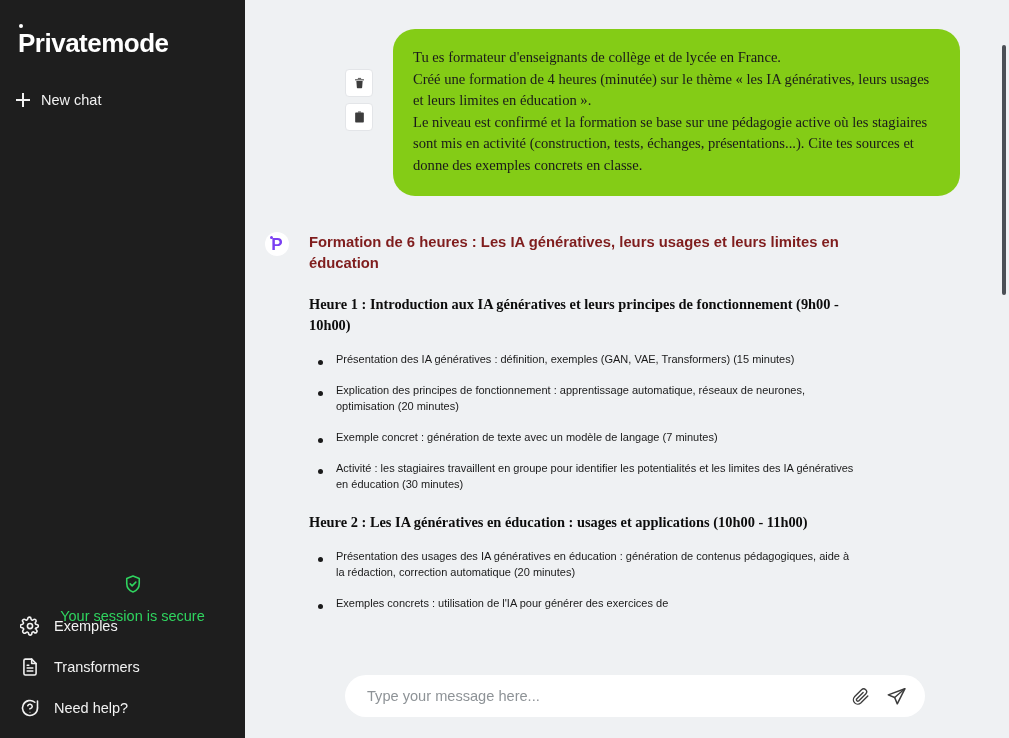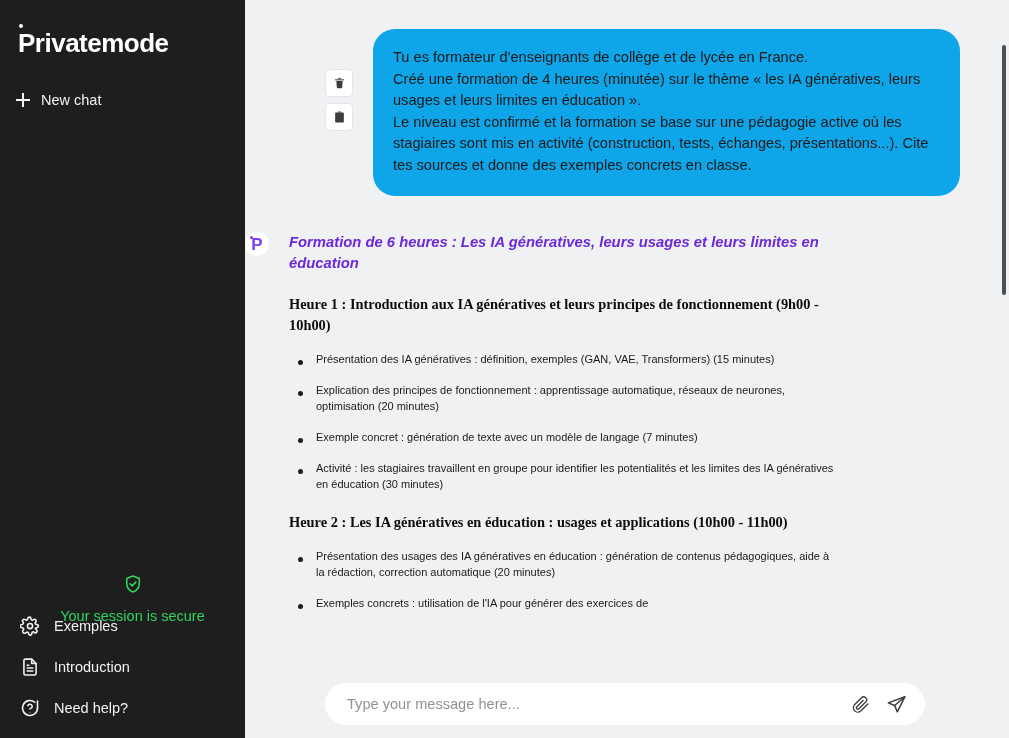--- a/index.html
+++ b/index.html
@@ -2,21 +2,21 @@
 <html><head>
 <meta charset="utf-8">
 <style>
   * { box-sizing: border-box; margin: 0; padding: 0; }
   html, body {
     width: 1009px; height: 738px;
     font-family: "Liberation Sans", sans-serif;
     overflow: hidden;
     background: #eff1f3;
   }
-  .app { display: flex; width: 1009px; height: 738px; position: relative; }
+  .app { display: flex; width: 1009px; height: 738px; position: relative; gap: 20px; }
 
   
   .sidebar {
     width: 245px; height: 738px; flex: 0 0 245px;
     background: #1e1e1e;
     display: flex; flex-direction: column;
     position: relative;
   }
   .brand {
     color: #ffffff;
@@ -95,25 +95,26 @@
   .act-btn {
     width: 28px; height: 28px;
     background: #ffffff;
     border: 1px solid #e3e5e8;
     border-radius: 4px;
     display: flex; align-items: center; justify-content: center;
     cursor: pointer;
   }
   .act-btn svg { display: block; }
   .user-bubble {
-    background: #0ea5e9;
+    background: #84cc16;
     border-radius: 22px;
     padding: 18px 19px 20px 20px;
     max-width: 600px;
     flex: 0 1 auto;
+    font-family: Liberation Serif, serif;
   }
   .user-bubble p {
     color: #1a1a1a;
     font-size: 14.6px;
     line-height: 21.5px;
   }
 
   
   .bot-row {
     display: flex; align-items: flex-start;
@@ -130,22 +131,22 @@
   .avatar .pglyph {
     color: #7a3ff2; font-size: 17px; font-weight: bold;
     line-height: 1; position: relative; top: 0px; left: 0px;
   }
   .avatar .pdot {
     position: absolute; width: 3px; height: 3px; border-radius: 50%;
     background: #7a3ff2; left: 5px; top: 4px;
   }
   .bot-body { margin-left: 20px; width: 545px; }
   .bot-body h3 {
-    font-size: 14.8px; font-weight: bold; color: #6d28d9;
-    line-height: 21px; margin-bottom: 14px; font-style: italic;
+    font-size: 14.8px; font-weight: bold; color: #7f1d1d;
+    line-height: 21px; margin-bottom: 14px;
   }
   .bot-body h4 {
     font-size: 14.4px; font-weight: bold; color: #0d0d0d;
     line-height: 21px; margin: 20px 0 13px 0; font-family: Liberation Serif, serif;
   }
   .bot-body ul { list-style: none; }
   .bot-body li {
     position: relative;
     padding-left: 27px;
     font-size: 11px; color: #1a1a1a;
@@ -155,21 +156,21 @@
   }
   .bot-body li::before {
     content: "";
     position: absolute; left: 9px; top: 8.5px;
     width: 5px; height: 5px; border-radius: 50%;
     background: #1a1a1a;
   }
 
   
   .composer-wrap {
-    position: absolute; left: 0; right: 0; bottom: 0;
+    position: absolute; left: 0; right: 0; bottom: 8px;
     height: 68px;
     background: #eff1f3;
     display: flex; align-items: center;
     padding-left: 80px; padding-right: 84px;
   }
   .composer {
     flex: 1 1 auto;
     height: 42px;
     background: #ffffff;
     border-radius: 21px;
@@ -243,21 +244,21 @@
       </div>
 
       <div class="sb-row">
         <span class="ico">
           <svg width="20" height="20" viewBox="0 0 24 24" fill="none" stroke="#f2f2f2" stroke-width="1.9" stroke-linecap="round" stroke-linejoin="round">
             <path d="M14 2.5H6.5a1.8 1.8 0 0 0-1.8 1.8v15.4a1.8 1.8 0 0 0 1.8 1.8h11a1.8 1.8 0 0 0 1.8-1.8V7.8L14 2.5z"></path>
             <path d="M14 2.5v5.3h5.3"></path>
             <path d="M8.6 13.2h6.8M8.6 16.8h6.8M8.6 9.8h2"></path>
           </svg>
         </span>
-        <span>Introduction</span>
+        <span>Transformers</span>
       </div>
 
       <div class="sb-row">
         <span class="ico">
           <svg width="20" height="20" viewBox="0 0 24 24" fill="none" stroke="#f2f2f2" stroke-width="1.9" stroke-linecap="round" stroke-linejoin="round">
             <path d="M21 12a9 9 0 1 1-3.2-6.9"></path>
             <path d="M21 3.6V12"></path>
             <path d="M9.3 9.3a2.8 2.8 0 0 1 5.4.9c0 1.9-2.8 2.8-2.8 2.8"></path>
             <circle cx="12" cy="17.2" r="0.6" fill="#f2f2f2" stroke="none"></circle>
           </svg>

